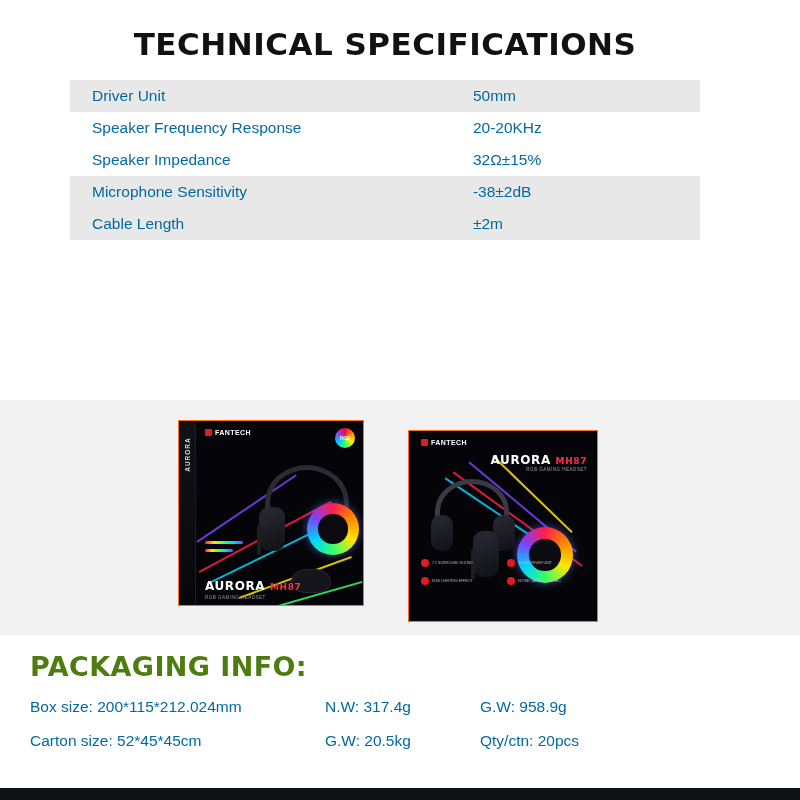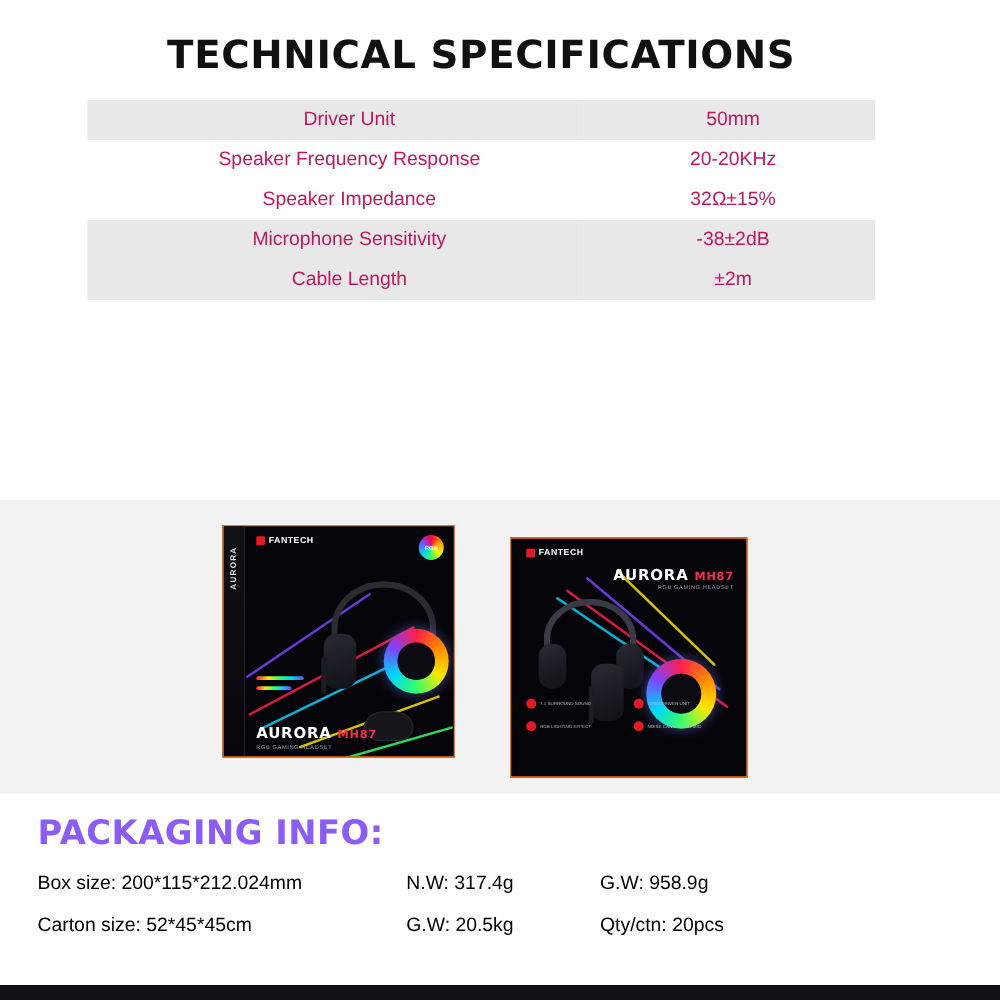--- a/index.html
+++ b/index.html
@@ -36,24 +36,23 @@
   }
   .spec-table {
     width: 100%;
     border-collapse: collapse;
   }
   .spec-table tr { height: 32px; }
   .spec-table tr.odd { background: #e8e8e8; }
   .spec-table tr.even { background: #ffffff; }
   .spec-table td {
     font-size: 15.5px;
-    color: #be185d;
+    color: #0369a1;
     padding: 5px 0 5px 0;
     vertical-align: middle;
-    text-align: center;
   }
   .spec-table td.label { width: 63%; padding-left: 22px; }
   .spec-table td.value { width: 37%; padding-left: 6px; }
 
   
   .product-band {
     position: relative;
     width: 800px;
     height: 235px;
     background: #f2f2f2;
@@ -203,31 +202,31 @@
   
   .pack-section {
     position: relative;
     padding: 14px 30px 0 30px;
     background: #ffffff;
     height: 165px;
   }
   .pack-title {
     font-size: 27px;
     font-weight: bold;
-    color: #8b5cf6;
+    color: #4d7c0f;
     letter-spacing: 0.4px;
     margin: 2px 0 16px 0;
     font-family: "DejaVu Sans", sans-serif;
   }
   .pack-grid {
     display: grid;
     grid-template-columns: 295px 155px 180px auto;
     row-gap: 16px;
     font-size: 15.5px;
-    color: #000000;
+    color: #0369a1;
   }
   .pack-grid div { white-space: nowrap; }
   .footer-bar {
     position: absolute;
     left: 0; bottom: 0;
     width: 800px; height: 12px;
     background: #111118;
   }
 </style>
 </head>

